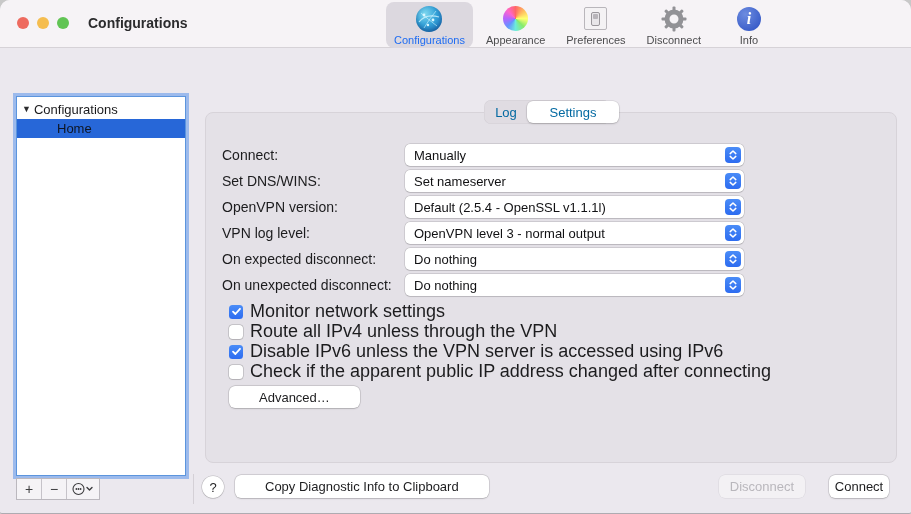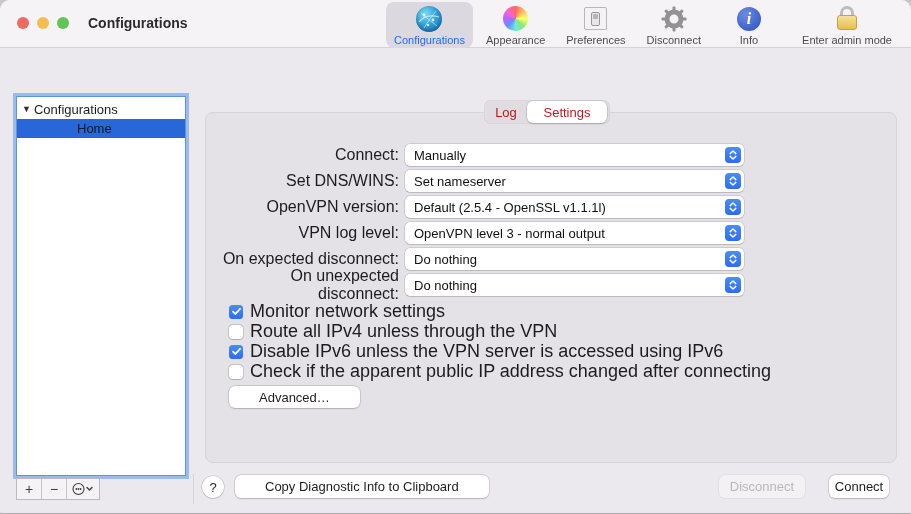--- a/index.html
+++ b/index.html
@@ -52,48 +52,48 @@
     background:linear-gradient(#f6e09a,#e6bd55); border:1px solid #c9a23e; }
   
   .sidebar {
     position:absolute; left:16px; top:96px; width:170px; height:380px;
     background:#ffffff; border:1px solid #5c95dd;
     box-shadow:0 0 0 3px rgba(122,167,235,.7);
     font-size:13px; color:#1b1b1d; overflow:hidden;
   }
   .tree-header { display:flex; align-items:center; height:20px; padding-left:5px; margin-top:2px; }
   .disclosure { font-size:9px; color:#2c2c2e; margin-right:3px; }
-  .tree-row { height:19px; line-height:19px; padding-left:60px; }
+  .tree-row { height:19px; line-height:19px; padding-left:40px; }
   .tree-row.selected { background:#2767d8; color:#0e1524; font-weight:normal; }
   .side-controls {
     position:absolute; left:16px; top:478px; height:22px; display:flex;
     border:1px solid #bbb8be; background:#f5f3f6;
   }
   .side-btn { width:25px; height:100%; display:flex; align-items:center; justify-content:center;
     font-size:14px; color:#3c3c3e; border-right:1px solid #c6c3c9; background:#f5f3f6; }
   .side-btn:last-child { border-right:none; width:32px; }
   .footer-divider { position:absolute; left:193px; top:474px; height:30px; width:1px; background:#d4d0d6; }
   
   .segmented {
     position:absolute; left:484px; top:100px; width:126px; height:24px;
     background:#e0dce2; border-radius:7px; display:flex; align-items:center; padding:1px;
     box-shadow:inset 0 0 0 .5px rgba(0,0,0,.06); z-index:3;
   }
   .segment { flex:none; height:22px; display:flex; align-items:center; justify-content:center;
-    font-size:13px; color:#b91c1c; border-radius:6px; }
+    font-size:13px; color:#0369a1; border-radius:6px; }
   .segment.log { width:42px; }
-  .segment.settings { width:80px; }
+  .segment.settings { width:92px; }
   .segment.selected { background:#ffffff; box-shadow:0 0 0 .5px rgba(0,0,0,.12), 0 1px 2px rgba(0,0,0,.18); }
   
   .panel {
     position:absolute; left:205px; top:112px; width:692px; height:351px;
     background:#e4e1e7; border:1px solid #d7d3d9; border-radius:8px; z-index:1;
   }
   .form-row { position:absolute; left:0; height:22px; display:flex; align-items:center; }
-  .form-label { position:absolute; left:16px; width:177px; text-align:right; font-size:16px; color:#1c1c1e; }
+  .form-label { position:absolute; left:16px; width:177px; text-align:left; font-size:14px; color:#1c1c1e; }
   .popup {
     position:absolute; left:199px; width:339px; height:22px; background:#ffffff;
     border-radius:5px; box-shadow:0 0 0 .5px rgba(0,0,0,.18), 0 .5px 1px rgba(0,0,0,.1);
     display:flex; align-items:center; padding:0 26px 0 9px; font-size:13px; color:#111113;
   }
   .stepper {
     position:absolute; right:3px; top:3px; width:16px; height:16px; border-radius:4px;
     background:linear-gradient(#4a8cf7,#2d6cf0); display:flex; flex-direction:column;
     align-items:center; justify-content:center;
   }
@@ -182,29 +182,20 @@
         </div>
         <div class="tb-label">Disconnect</div>
       </div>
       <div class="tb-item">
         <div class="tb-icon">
             <div class="info-circle">i</div>
           </div>
         <div class="tb-label">Info</div>
       </div>
       <div class="tb-spacer"></div>
-      <div class="tb-item">
-        <div class="tb-icon">
-          <div class="lock">
-              <div class="shackle"></div>
-              <div class="body"></div>
-            </div>
-        </div>
-        <div class="tb-label">Enter admin mode</div>
-      </div>
     </div>
   </div>
 
   <div class="sidebar">
     <div class="tree-header">
       <span class="disclosure">▼</span>
       <span>Configurations</span>
     </div>
     <div class="tree-row selected">Home</div>
   </div>

